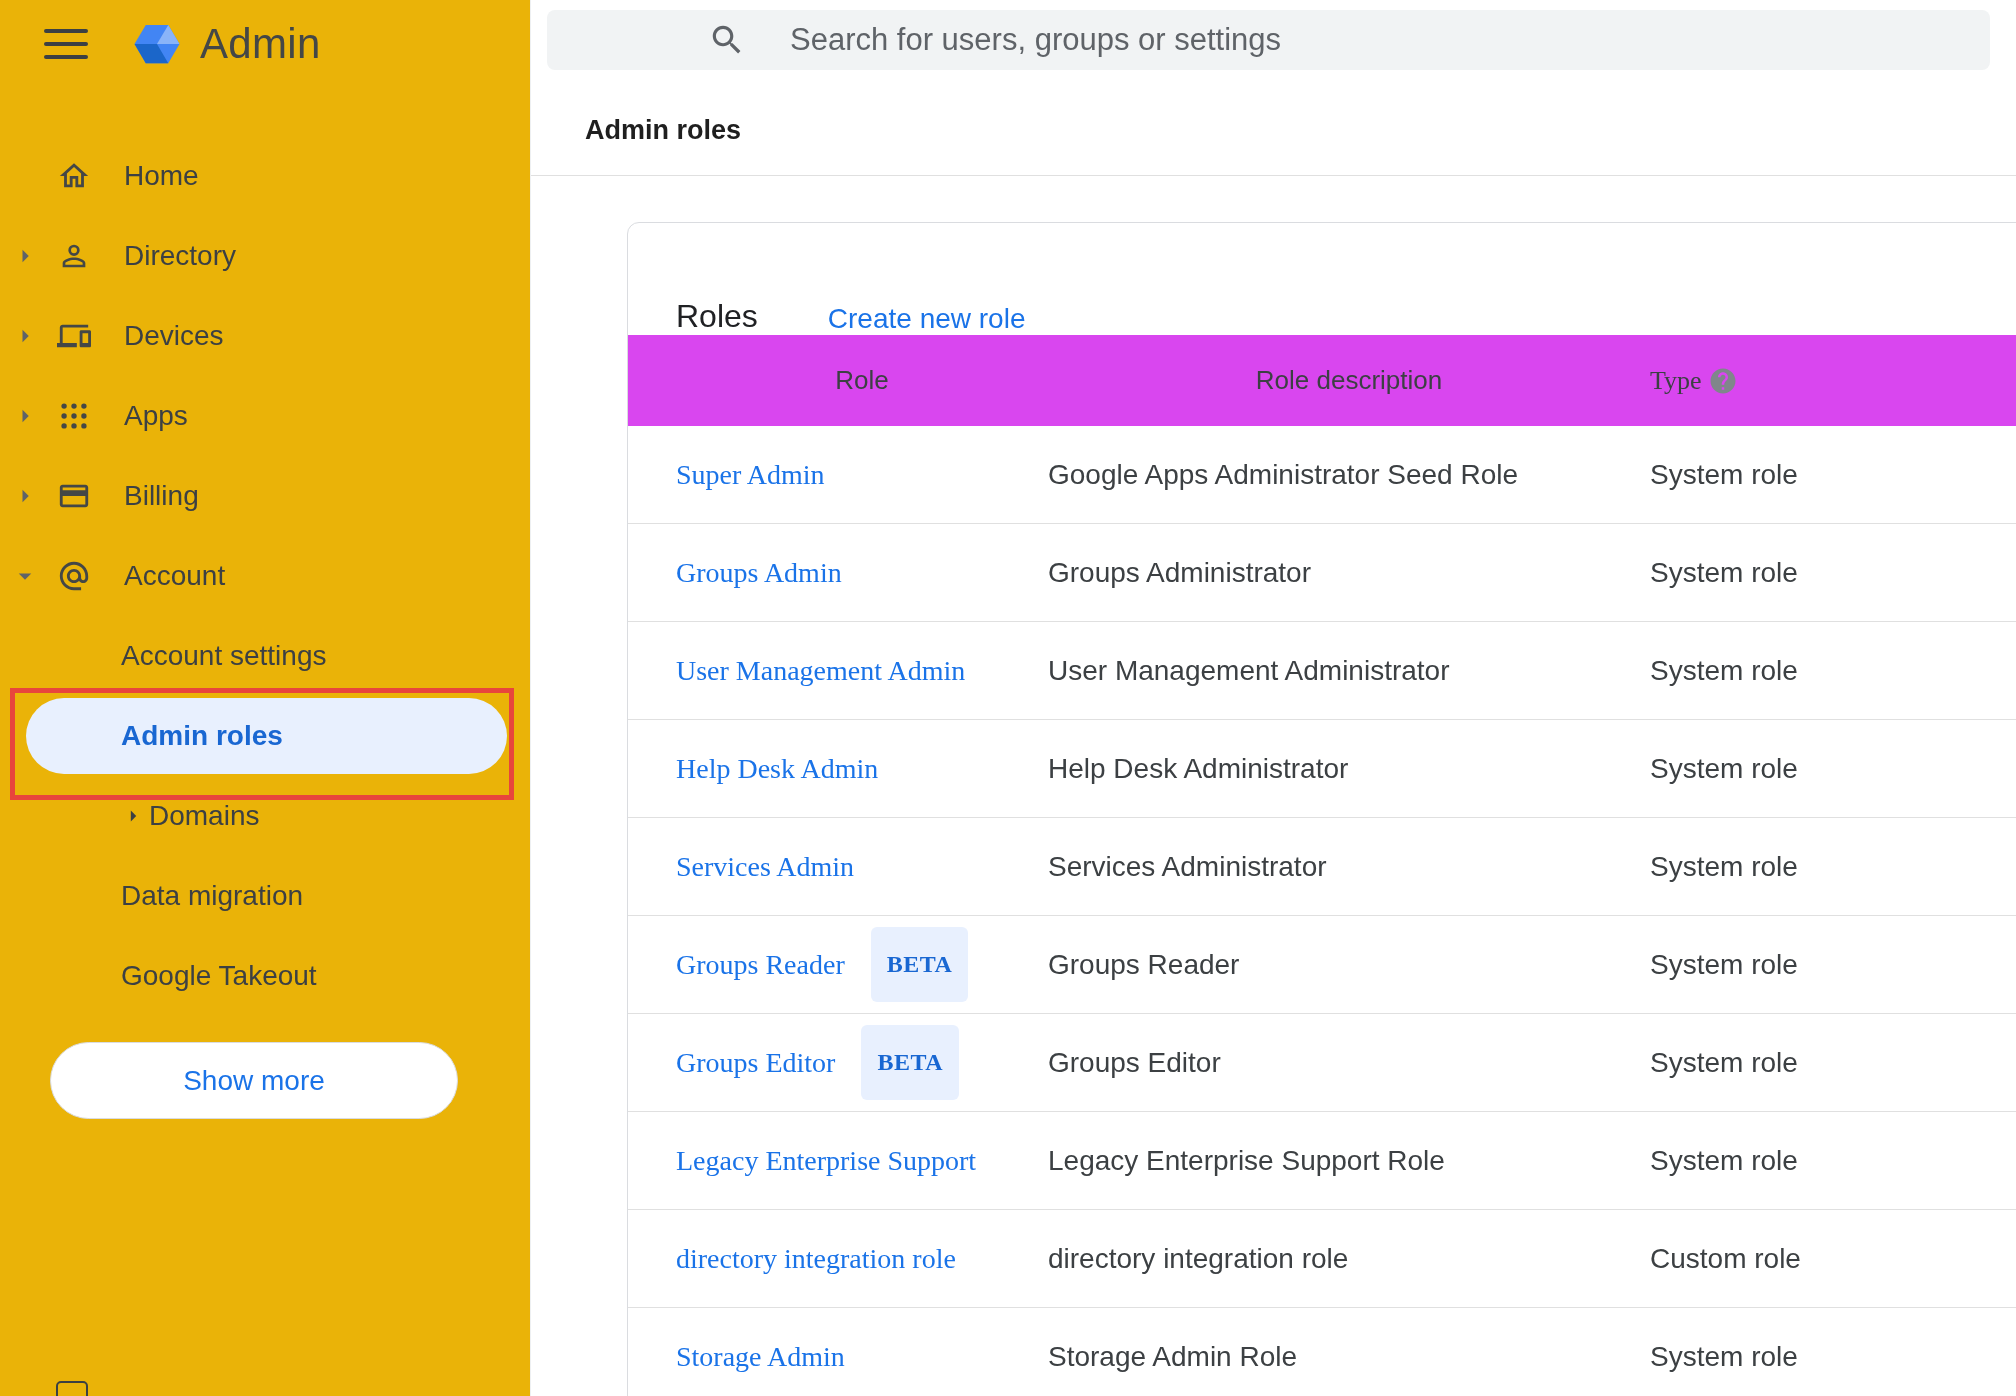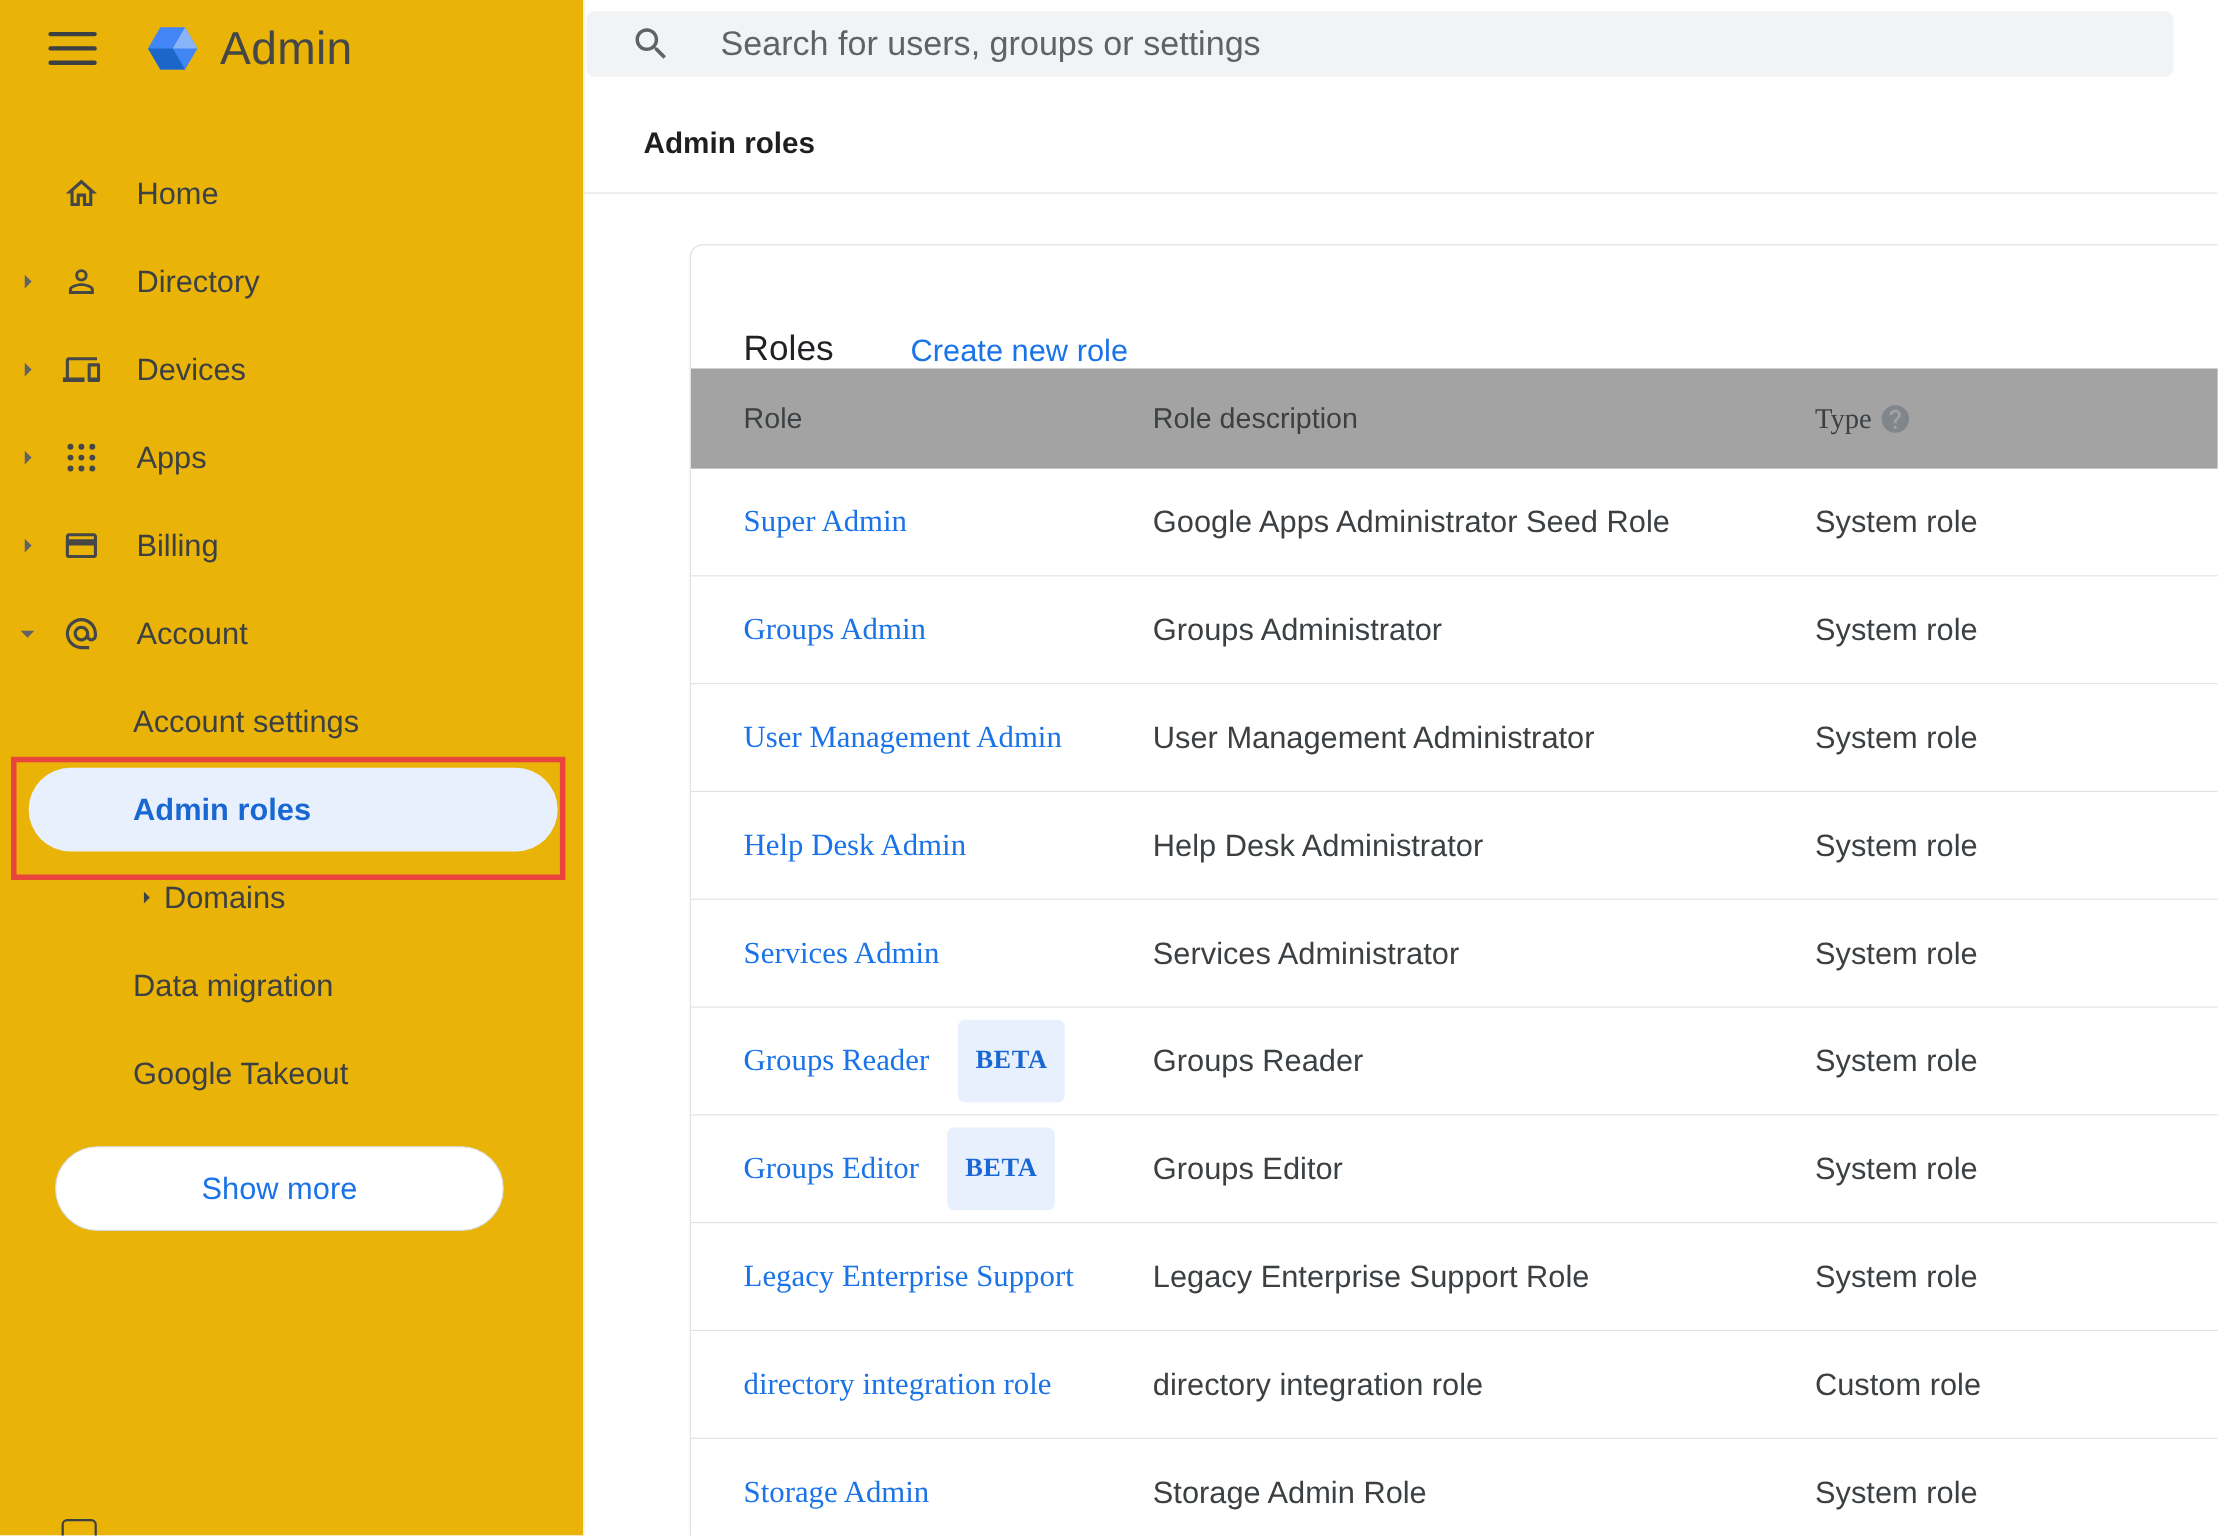--- a/index.html
+++ b/index.html
@@ -42,43 +42,43 @@
 
   .annotation-box { position:absolute; left:10px; top:688px; width:504px; height:112px;
     border:5px solid var(--annotation-red,#e8453c); z-index:5; pointer-events:none; }
 
   .partial-icon { position:absolute; left:55px; top:1380px; }
   .partial-icon svg { width:34px; height:34px; fill:none; stroke:#3c4043; stroke-width:2; }
 
   
   .main { position:absolute; left:531px; top:0; right:0; bottom:0; }
 
-  .searchbar { position:absolute; left:2px; top:10px; width:1443px; height:60px;
+  .searchbar { position:absolute; left:16px; top:10px; width:1443px; height:60px;
     background:#f1f3f4; border-radius:8px; display:flex; align-items:center;
-    padding-left:40px; }
+    padding-left:40px;justify-content:flex-end; }
   .search-ic { width:38px; height:38px; }
   .search-ic svg { width:38px; height:38px; fill:#5f6368; }
   .search-input { margin-left:44px; border:none; background:transparent; outline:none;
     font-size:31px; color:#3c4043; width:1200px; font-family:inherit; }
   .search-input::placeholder { color:#5f6368; opacity:1; }
 
   .breadcrumb { position:absolute; left:54px; top:86px; height:89px; line-height:89px;
     font-size:27px; font-weight:600; color:#1f1f1f; }
   .top-divider { position:absolute; left:0; top:175px; right:0; height:1px; background:#e0e0e0; }
 
   .card { position:absolute; left:96px; top:222px; right:-2px; bottom:-20px;
     border:1px solid #dadce0; border-radius:12px 0 0 0; background:#fff; overflow:hidden; }
   .card-header { height:112px; display:flex; align-items:flex-end; padding-left:48px; }
   .card-title { font-size:32px; color:#202124; }
   .create-link { margin-left:70px; font-size:28px; font-weight:500;
     color:var(--link-blue,#1a73e8); text-decoration:none; cursor:pointer; }
 
   .grid-row { display:grid; grid-template-columns:372px 602px auto;
     padding-left:48px; align-items:center; }
-  .thead { height:91px; background:#a3a3a3; font-size:26px; font-weight:500; color:#3c4043; }
+  .thead { height:91px; background:#d946ef; font-size:26px; font-weight:500; color:#3c4043;text-align:center; }
   .type-h { display:flex; align-items:center; gap:6px;font-family:Liberation Serif, serif; }
   .help-ic { width:30px; height:30px; cursor:pointer; }
   .help-ic svg { width:30px; height:30px; fill:#80868b; }
 
   .trow { height:98px; border-bottom:1px solid #e0e0e0; font-size:28px; }
   .role-cell { display:flex; align-items:center;font-family:Liberation Serif, serif; }
   .role-link { color:var(--link-blue,#1a73e8); text-decoration:none; cursor:pointer; white-space:nowrap; }
   .beta { display:inline-block; margin-left:26px; background:var(--selected-bg,#e8f0fe);
     color:var(--selected-blue,#1967d2); font-size:24px; font-weight:700;
     padding:24px 16px; border-radius:6px; letter-spacing:0.5px; }

